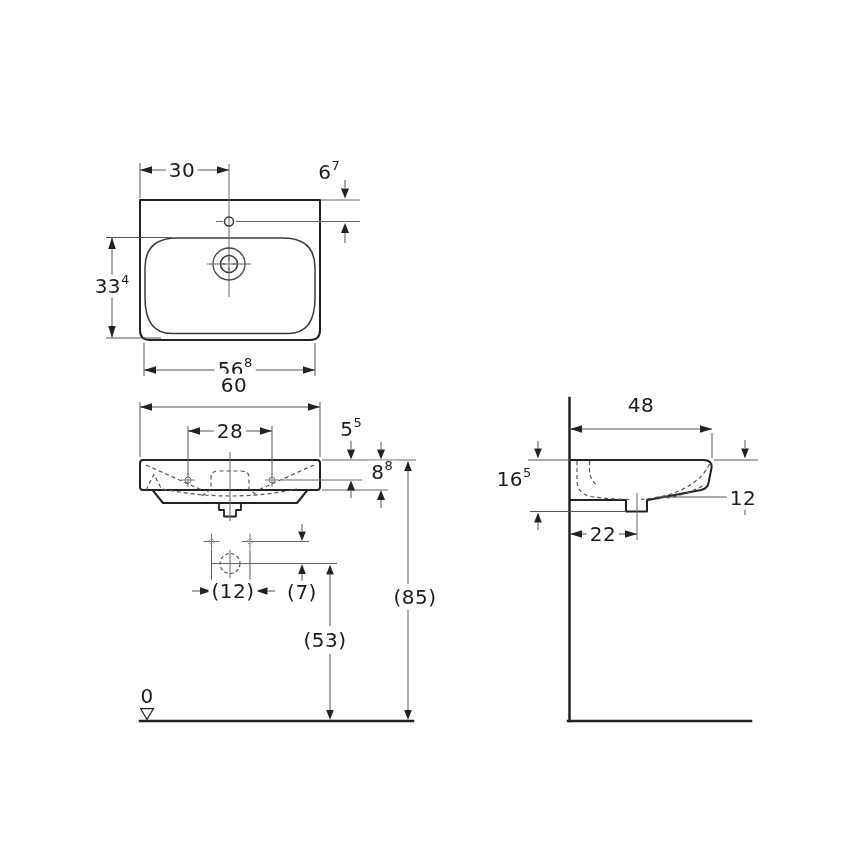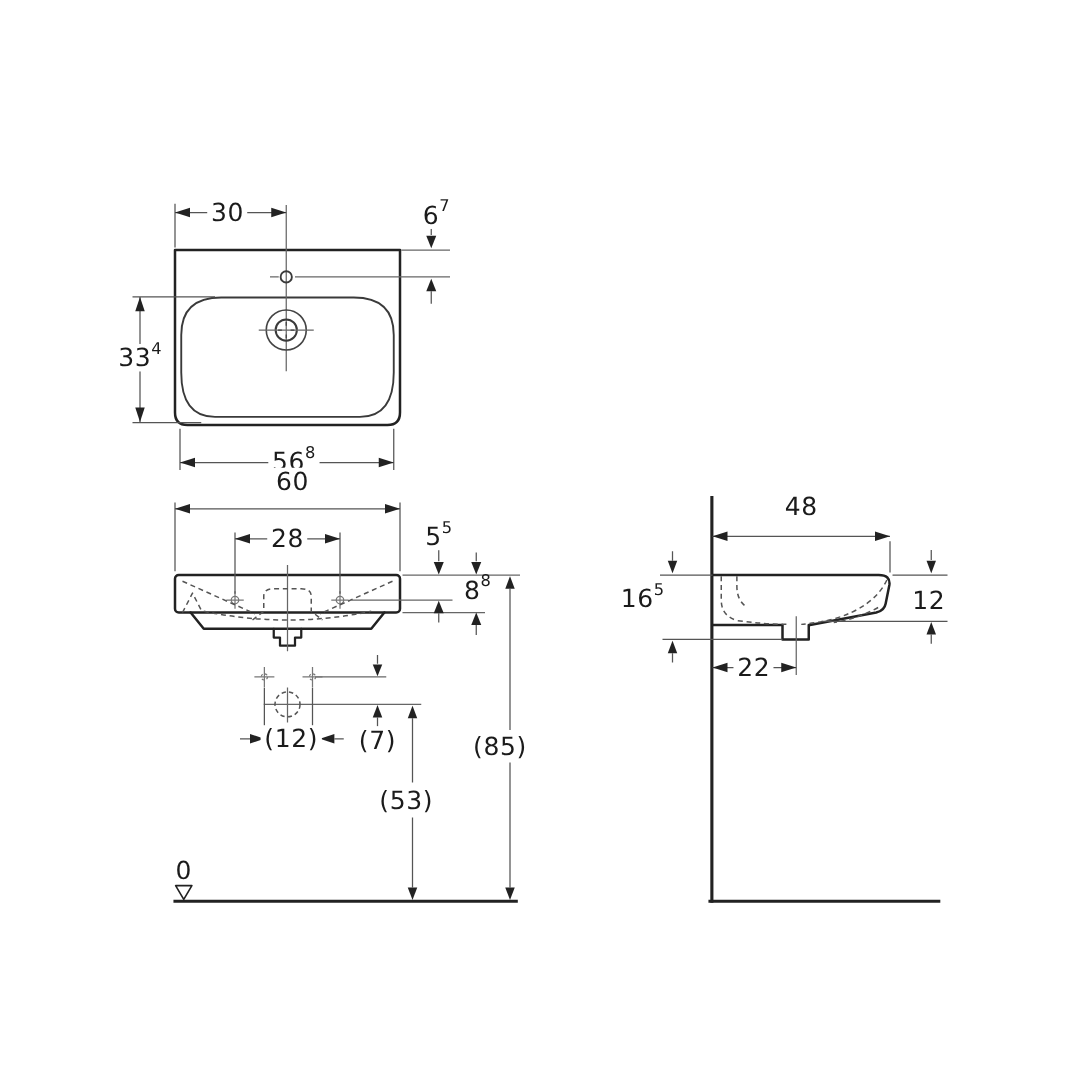--- a/index.html
+++ b/index.html
@@ -176,32 +176,32 @@
       <polygon class="arrow" points="745,458.5 741.2,448.5 748.8,448.5"></polygon>
       <polygon class="arrow" points="745,497.5 741.2,507.5 748.8,507.5"></polygon>
 
       <path class="dimline" d="M570,534 H637"></path>
       <polygon class="arrow" points="570,534 582,530.2 582,537.8"></polygon>
       <polygon class="arrow" points="637,534 625,530.2 625,537.8"></polygon>
     </g>
   </svg>
 
   <div class="dim" style="left:182px;top:170px"><span>30</span><sup></sup></div>
-  <div class="dim" style="left:349px;top:172px"><span>6</span><sup>7</sup></div>
+  <div class="dim" style="left:329px;top:172px"><span>6</span><sup>7</sup></div>
   <div class="dim" style="left:112px;top:286px"><span>33</span><sup>4</sup></div>
   <div class="dim" style="left:235px;top:369px"><span>56</span><sup>8</sup></div>
 
   <div class="dim" style="left:234px;top:385px"><span>60</span><sup></sup></div>
   <div class="dim" style="left:230px;top:431px"><span>28</span><sup></sup></div>
   <div class="dim" style="left:351px;top:429px"><span>5</span><sup>5</sup></div>
   <div class="dim" style="left:382px;top:472px"><span>8</span><sup>8</sup></div>
   <div class="dim" style="left:233px;top:591px"><span>(12)</span><sup></sup></div>
   <div class="dim" style="left:302px;top:592px"><span>(7)</span><sup></sup></div>
   <div class="dim" style="left:325px;top:640px"><span>(53)</span><sup></sup></div>
-  <div class="dim" style="left:400px;top:597px"><span>(85)</span><sup></sup></div>
+  <div class="dim" style="left:415px;top:597px"><span>(85)</span><sup></sup></div>
   <div class="dim" style="left:147px;top:696px"><span>0</span><sup></sup></div>
 
   <div class="dim" style="left:641px;top:405px"><span>48</span><sup></sup></div>
   <div class="dim" style="left:514px;top:479px"><span>16</span><sup>5</sup></div>
-  <div class="dim" style="left:743px;top:480px"><span>12</span><sup></sup></div>
+  <div class="dim" style="left:743px;top:498px"><span>12</span><sup></sup></div>
   <div class="dim" style="left:603px;top:534px"><span>22</span><sup></sup></div>
 
 </div>
 
 </body></html>

